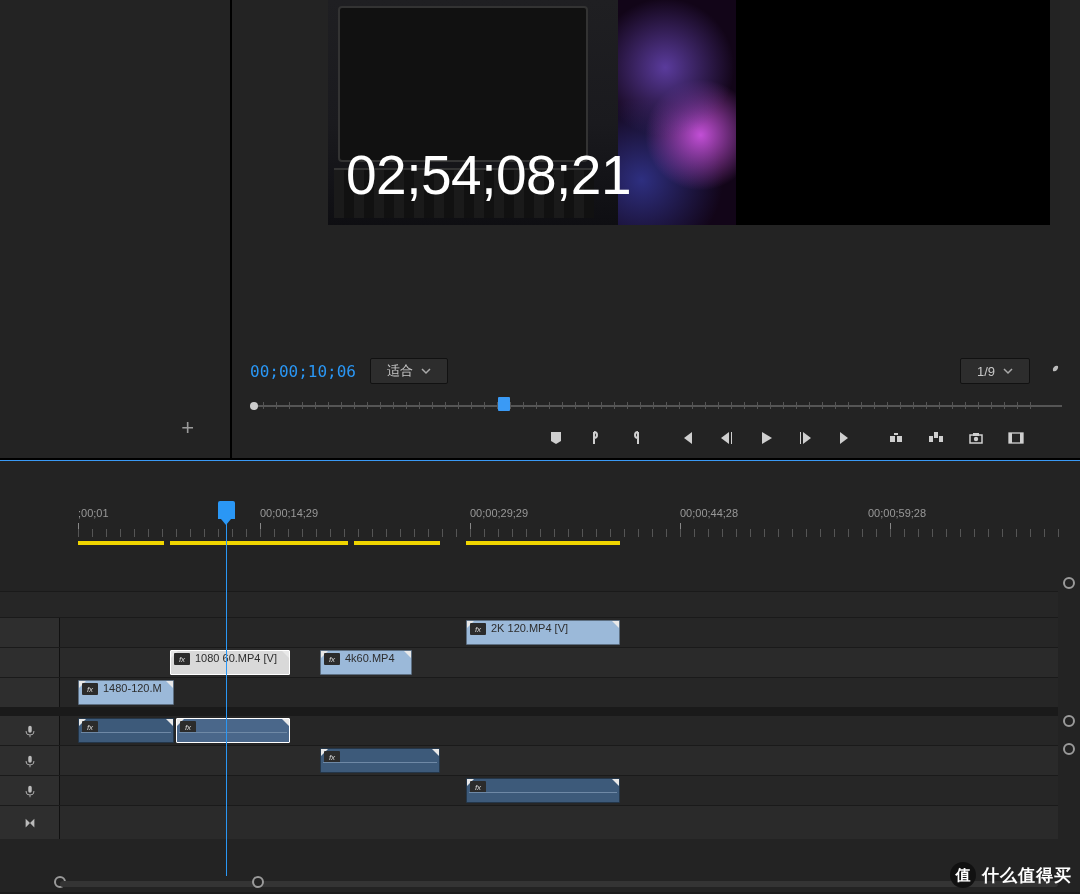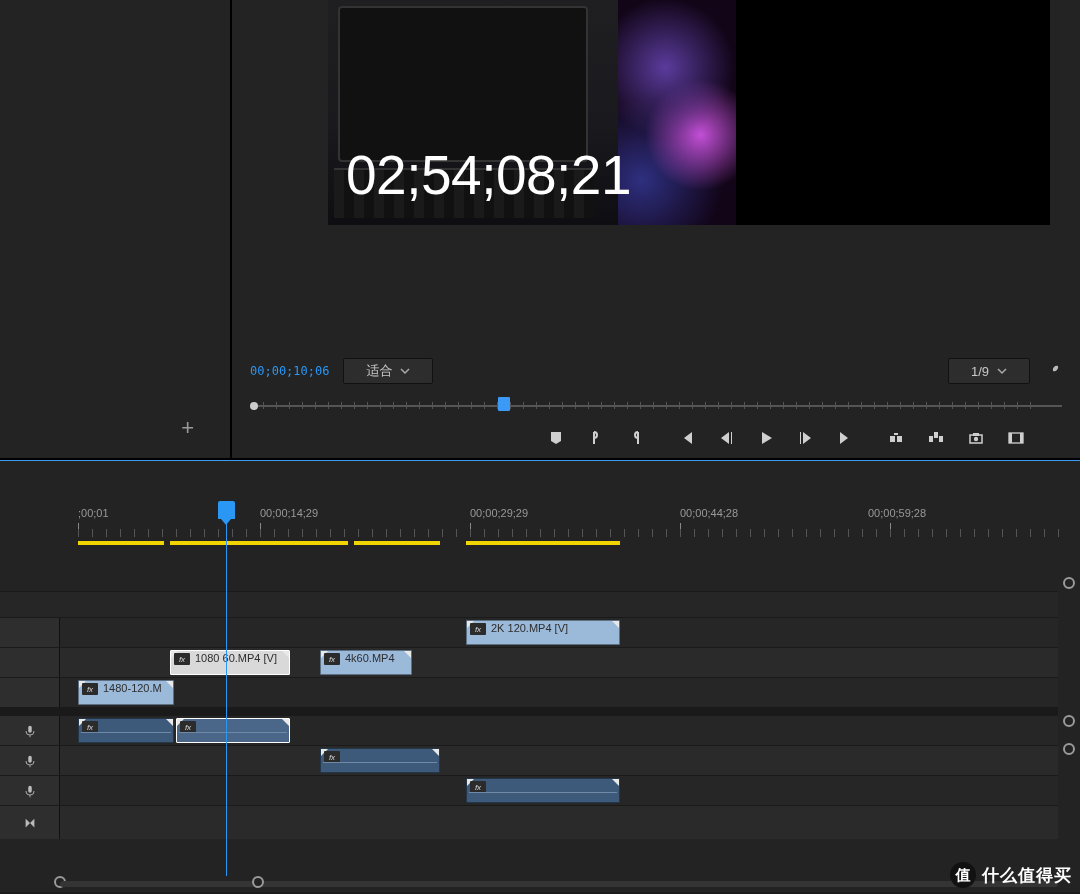--- a/index.html
+++ b/index.html
@@ -18,22 +18,22 @@
   .preview-laptop{position:absolute;left:10px;top:6px;width:250px;height:156px;background:#111;border:2px solid #333;border-radius:4px}
   .preview-key{position:absolute;left:6px;top:168px;width:260px;height:50px;background:repeating-linear-gradient(90deg,#1a1a1a 0 10px,#111 10px 20px);border-top:2px solid #333}
   .preview-nebula{position:absolute;left:290px;top:0;width:118px;height:100%;background:
       radial-gradient(circle at 40% 30%,#5a3b9c 0%,transparent 40%),
       radial-gradient(circle at 70% 60%,#c24fd6 0%,transparent 35%),
       radial-gradient(circle at 20% 80%,#2e2f80 0%,transparent 40%),
       #120518}
   .tc-overlay{position:absolute;left:18px;bottom:18px;color:#fff;font-size:55px;font-weight:500;letter-spacing:-0.5px;font-family:Arial,sans-serif}
   .monitor-pad{height:128px}
   .ctrl-row{height:44px;display:flex;align-items:center;gap:14px;padding:0 18px}
-  .tc-edit{color:#2a97f5;font-size:12px;font-family:Menlo,monospace}
-  .zoom-sel,.res-sel{display:flex;align-items:center;gap:8px;background:#2d2d2d;border:1px solid #111;border-radius:2px;height:26px;padding:0 22px;color:#c8c8c8;font-size:13px}
+  .tc-edit{color:#2a97f5;font-size:16px;font-family:Menlo,monospace}
+  .zoom-sel,.res-sel{display:flex;align-items:center;gap:8px;background:#2d2d2d;border:1px solid #111;border-radius:2px;height:26px;padding:0 16px;color:#c8c8c8;font-size:13px}
   .chev{width:10px;height:10px;display:inline-flex;align-items:center;justify-content:center}
   .spacer{flex:1}
   .wrench{color:#aaa;font-size:16px}
   .minibar-row{height:26px;display:flex;align-items:center;padding:0 18px;position:relative}
   .minibar{flex:1;height:14px;position:relative}
   .mini-track{position:absolute;left:0;right:0;top:6px;height:2px;background:#555}
   .mini-dot{position:absolute;width:8px;height:8px;border-radius:50%;background:#ccc;top:3px}
   .mini-head{position:absolute;width:12px;height:14px;background:#3a9af5;top:-2px;border-radius:1px}
   .mini-tick{position:absolute;top:3px;width:1px;height:7px;background:#555}
   .transport{height:40px;display:flex;align-items:center;justify-content:center;gap:32px;color:#d0d0d0;padding-left:260px}

